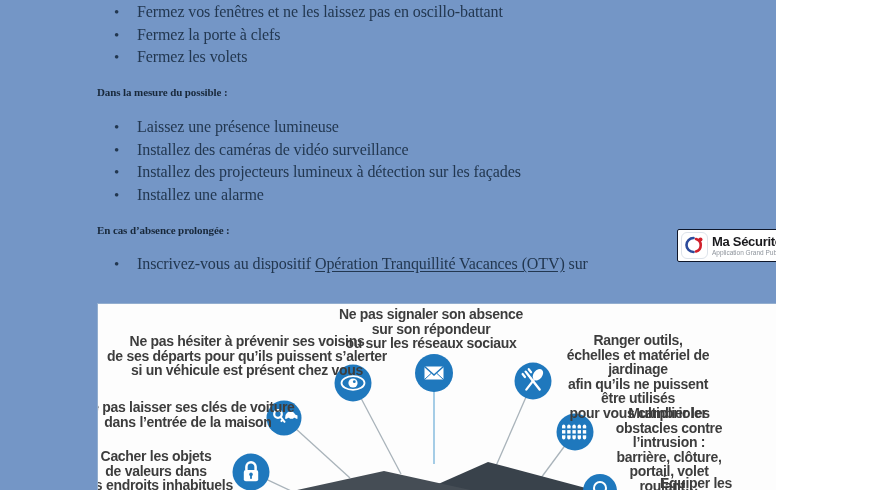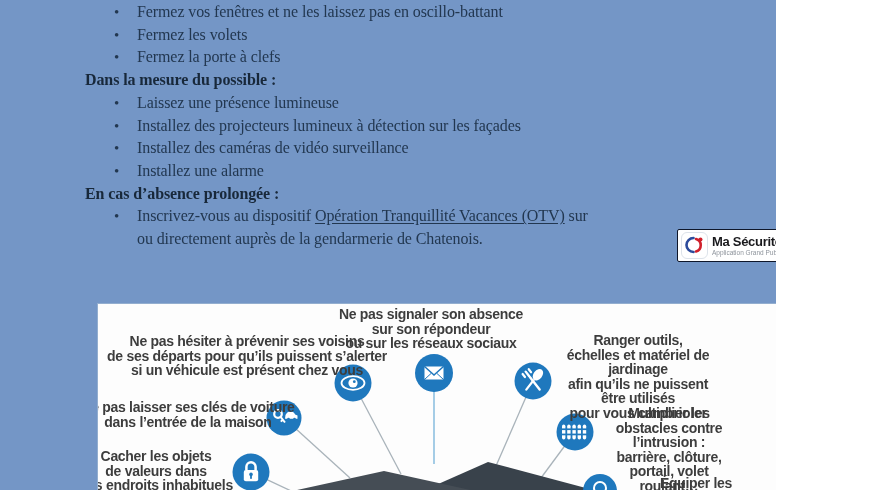--- a/index.html
+++ b/index.html
@@ -16,21 +16,21 @@
     color:var(--text,#223750);
     font-size:16px;line-height:22.7px;letter-spacing:-0.1px;
   }
   .advice ul{margin:0;padding:0;list-style:none;}
   .advice li{position:relative;padding-left:52px;}
   .advice li::before{
     content:"•";position:absolute;left:29px;top:0;
     font-size:15px;color:var(--text,#223750);
   }
   .advice h3{
-    margin:0;font-size:16px;line-height:22.7px;font-weight:bold;
+    margin:12px;font-size:11px;line-height:22.7px;font-weight:bold;
     color:var(--heading,#18283a);letter-spacing:-0.1px;
   }
   .u-link{text-decoration:underline;text-underline-offset:2px;cursor:pointer;}
   
   .masec{
     position:absolute;left:645px;top:229px;width:122px;height:33px;
     background:#fff;border:1px solid #0f172a;border-radius:2px;
     display:flex;align-items:center;gap:4px;padding:0 3px;box-sizing:border-box;
     font-family:"Liberation Sans", sans-serif;cursor:pointer;margin-left:32px;
   }
@@ -57,35 +57,34 @@
   .wln{stroke:#fff;fill:none;}
 </style>
 </head>
 <body>
 
 <div id="poster">
 
   <div class="advice">
     <ul>
       <li><span>Fermez vos fenêtres et ne les laissez pas en oscillo-battant</span></li>
+      <li><span>Fermez la porte à clefs</span></li>
       <li><span>Fermez les volets</span></li>
-      <li><span>Fermez la porte à clefs</span></li>
     </ul>
     <h3>Dans la mesure du possible :</h3>
     <ul>
       <li><span>Laissez une présence lumineuse</span></li>
+      <li><span>Installez des caméras de vidéo surveillance</span></li>
       <li><span>Installez des projecteurs lumineux à détection sur les façades</span></li>
-      <li><span>Installez des caméras de vidéo surveillance</span></li>
       <li><span>Installez une alarme</span></li>
     </ul>
     <h3>En cas d’absence prolongée :</h3>
     <ul>
       <li>
         <span>Inscrivez-vous au dispositif </span><span class="u-link">Opération Tranquillité Vacances (OTV)</span><span> sur</span><br>
-        <span>ou directement auprès de la gendarmerie de Chatenois.</span>
       </li>
     </ul>
   </div>
 
   <div class="masec">
     <div class="masec-icon">
       <svg width="19" height="19" viewBox="0 0 19 19">
         <path d="M8.5,2 A7,7 0 0 0 8.5,16" fill="none" stroke="#2b4a9b" stroke-width="2.6" stroke-linecap="round"></path>
         <path d="M11,3 A6.5,6.5 0 0 1 11,15.5" fill="none" stroke="#d0202c" stroke-width="2.6" stroke-linecap="round"></path>
         <circle cx="15.5" cy="3.5" r="2" fill="#d0202c"></circle>

